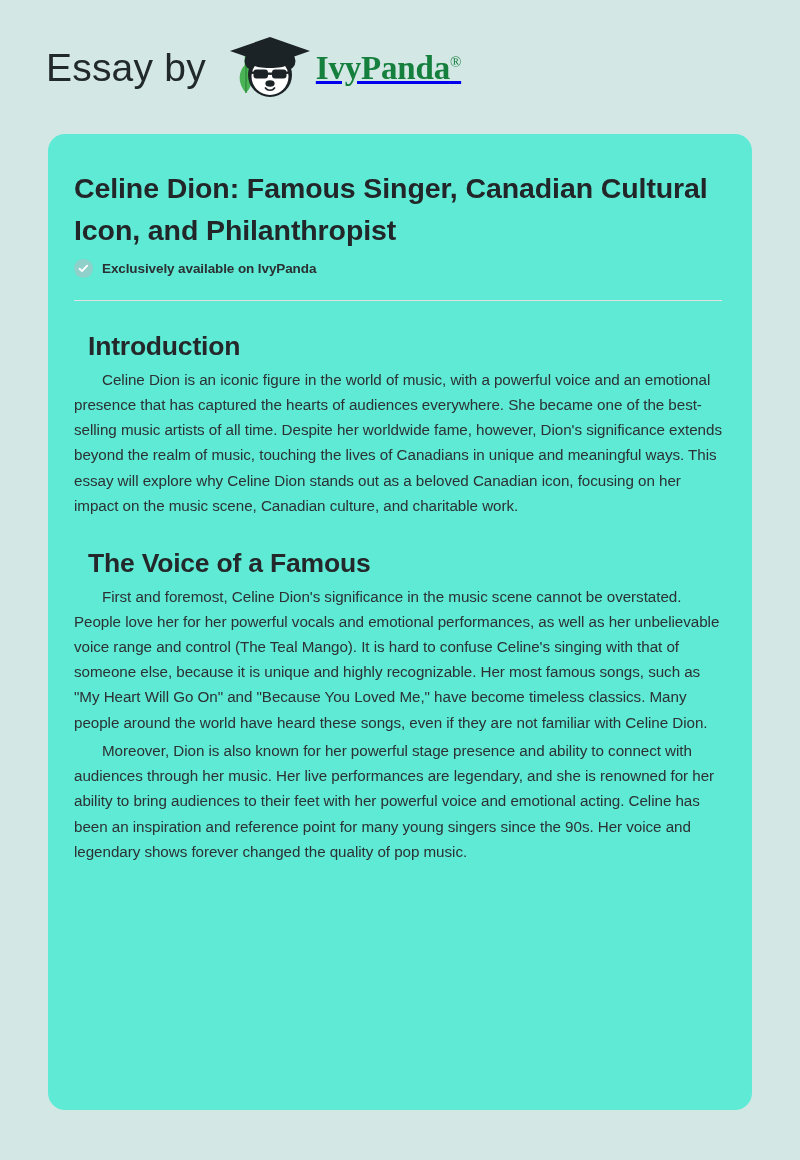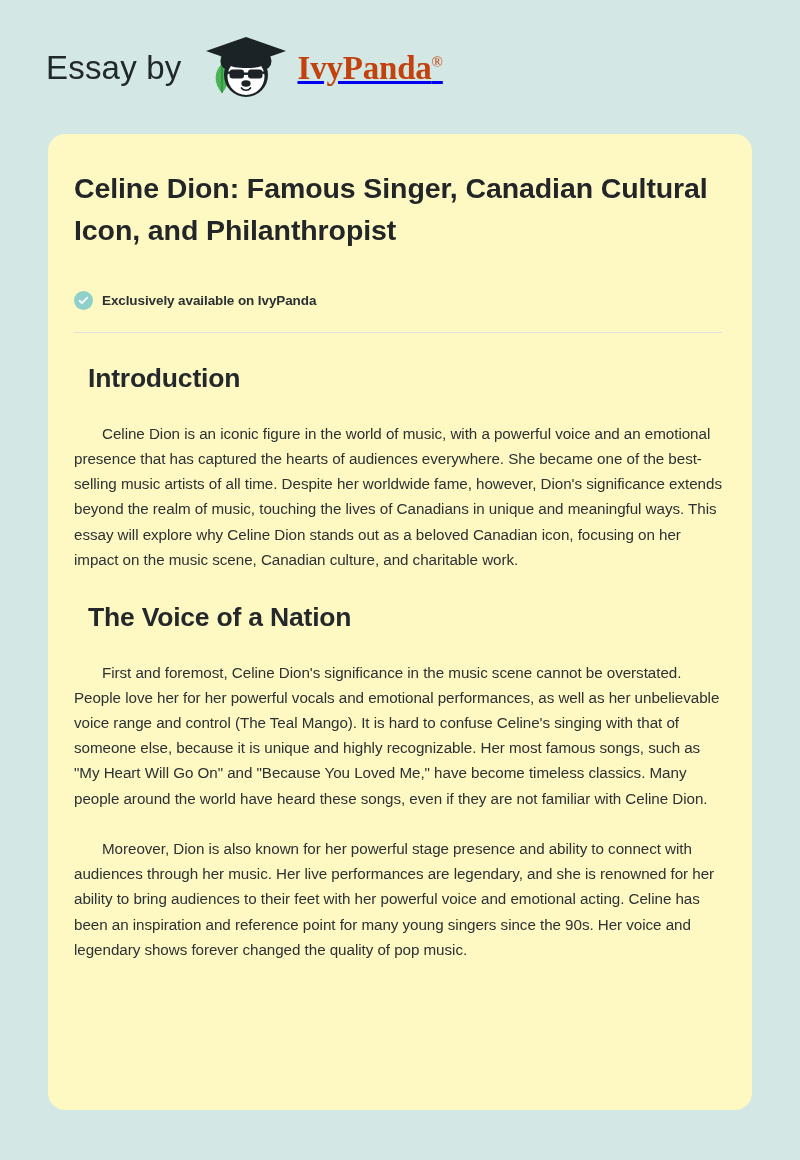--- a/index.html
+++ b/index.html
@@ -17,61 +17,60 @@
 
   
   .brand-bar {
     display: flex;
     align-items: center;
     height: 134px;
     padding-left: 46px;
     box-sizing: border-box;
   }
   .brand-essay-by {
-    font-size: 33px;
+    font-size: 39px;
     font-weight: 400;
     color: #22292b;
     letter-spacing: 0.2px;
     line-height: 1;
   }
   .brand-logo {
     display: flex;
     align-items: center;
     margin-left: 18px;
   }
   .brand-mark {
     width: 92px;
     height: 72px;
     display: block;
   }
   .brand-wordmark {
     font-family: "Liberation Serif", serif;
     font-size: 33px;
     font-weight: 700;
-    color: #c2410c;
+    color: #15803d;
     letter-spacing: -0.2px;
-    margin-left: 6px;
     line-height: 1;
     position: relative;
     top: 1px;
   }
   .brand-wordmark .reg {
     font-size: 15px;
     vertical-align: super;
     font-weight: 400;
   }
 
   
   .paper-card {
     position: absolute;
     left: 48px;
     top: 134px;
     width: 704px;
     height: 976px;
-    background: #fef9c3;
+    background: #5eead4;
     border-radius: 17px;
     box-sizing: border-box;
     padding: 0 26px;
     overflow: hidden;
   }
   .paper-inner {
     padding: 0 0 0 0;
   }
 
   .doc-title {
@@ -81,21 +80,21 @@
     font-weight: 700;
     line-height: 1.46;
     color: #222628;
     letter-spacing: -0.1px;
     max-width: 640px;
   }
 
   .exclusive-badge {
     display: flex;
     align-items: center;
-    margin-top: 40px;
+    margin-top: 8px;
   }
   .badge-check {
     width: 19px;
     height: 19px;
     border-radius: 50%;
     background: #8fd0cb;
     display: flex;
     align-items: center;
     justify-content: center;
     flex: 0 0 auto;
@@ -120,21 +119,21 @@
   .section-heading {
     margin: 28px 0 0 14px;
     font-size: 26.5px;
     font-weight: 700;
     color: #24282a;
     line-height: 1.3;
     letter-spacing: -0.2px;
   }
 
   .body-par {
-    margin: 25px 0 0 0;
+    margin: 3px 0 0 0;
     font-size: 15.2px;
     line-height: 1.66;
     color: #2c3134;
     text-indent: 28px;
     max-width: 650px;
     letter-spacing: -0.05px;
   }
 </style>
 </head>
 <body>
@@ -185,18 +184,18 @@
         </svg>
       </span>
       <span class="badge-text">Exclusively available on IvyPanda</span>
     </div>
 
     <hr class="divider">
 
     <h2 class="section-heading">Introduction</h2>
     <p class="body-par">Celine Dion is an iconic figure in the world of music, with a powerful voice and an emotional presence that has captured the hearts of audiences everywhere. She became one of the best-selling music artists of all time. Despite her worldwide fame, however, Dion's significance extends beyond the realm of music, touching the lives of Canadians in unique and meaningful ways. This essay will explore why Celine Dion stands out as a beloved Canadian icon, focusing on her impact on the music scene, Canadian culture, and charitable work.</p>
 
-    <h2 class="section-heading">The Voice of a Nation</h2>
+    <h2 class="section-heading">The Voice of a Famous</h2>
     <p class="body-par">First and foremost, Celine Dion's significance in the music scene cannot be overstated. People love her for her powerful vocals and emotional performances, as well as her unbelievable voice range and control (The Teal Mango). It is hard to confuse Celine's singing with that of someone else, because it is unique and highly recognizable. Her most famous songs, such as "My Heart Will Go On" and "Because You Loved Me," have become timeless classics. Many people around the world have heard these songs, even if they are not familiar with Celine Dion.</p>
     <p class="body-par">Moreover, Dion is also known for her powerful stage presence and ability to connect with audiences through her music. Her live performances are legendary, and she is renowned for her ability to bring audiences to their feet with her powerful voice and emotional acting. Celine has been an inspiration and reference point for many young singers since the 90s. Her voice and legendary shows forever changed the quality of pop music.</p>
 
   </div>
 </div>
 
 </body></html>

